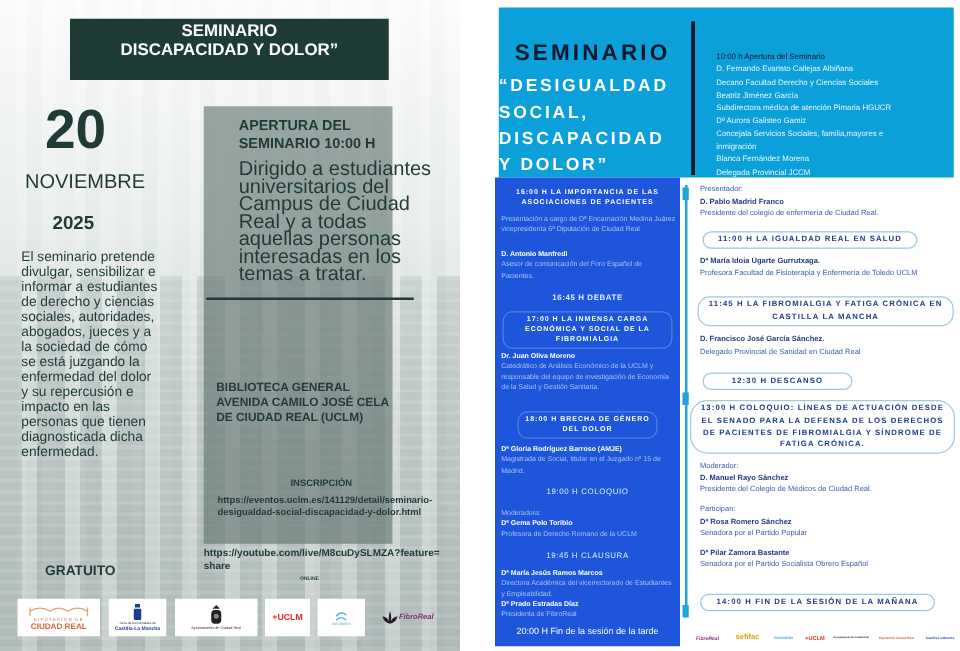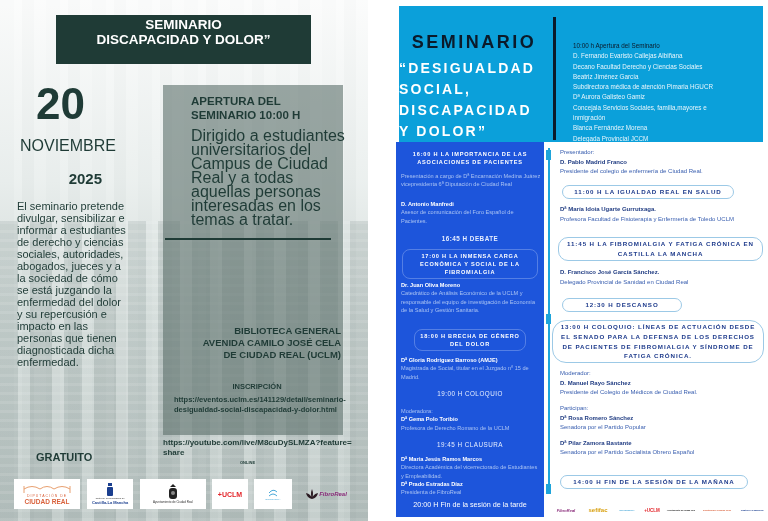--- a/index.html
+++ b/index.html
@@ -29,48 +29,48 @@
   }
   .big-date {
     position: absolute; left: 36px; top: 82px; width: 70px;
     font-size: 44px; font-weight: 700; color: #1f3b36; line-height: 44px;
   }
   .month {
     position: absolute; left: 18px; top: 137px; width: 100px; text-align: center;
     font-size: 16px; color: #1f3b36;
   }
   .year {
-    position: absolute; left: 42px; top: 170px; width: 60px; text-align: right;
+    position: absolute; left: 42px; top: 170px; width: 60px; text-align: left;
     font-size: 15px; font-weight: 700; color: #1f3b36;
   }
   .desc {
     position: absolute; left: 17px; top: 200px; width: 110px;
     font-size: 11px; font-weight: 400; color: #1f3b36; line-height: 12px;
   }
   .gratis {
     position: absolute; left: 36px; top: 451px; font-size: 11px; font-weight: 700; color: #1f3b36;
   }
   .info-panel {
-    position: absolute; left: 163px; top: 85px; width: 180px; height: 350px;
+    position: absolute; left: 163px; top: 85px; width: 151px; height: 350px;
     background: rgba(95,114,110,0.62);
   }
   .info-panel .h1 {
     position: absolute; left: 28px; top: 9px; font-size: 11.5px; font-weight: 700; color: #1f3b36; line-height: 14px;
   }
   .info-panel .p1 {
     position: absolute; left: 28px; top: 44px; width: 155px; font-size: 16px; color: #1f3b36; line-height: 14px;
   }
   .info-panel .rule1 {
     position: absolute; left: 2px; top: 153px; width: 166px; height: 2px; background: #1f3b36;
   }
   .info-panel .p2 {
     position: absolute; left: 20px; top: 166px; width: 160px; font-size: 11.5px; font-weight: 700; color: #1f3b36; line-height: 13.5px;
   }
   .info-panel .venue {
-    position: absolute; left: 10px; top: 240px; width: 168px; text-align: right;
+    position: absolute; left: 10px; top: 220px; width: 168px; text-align: left;
     font-size: 9.5px; font-weight: 700; color: #1f3b36; line-height: 12px;
   }
   .info-panel .insc {
     position: absolute; left: 0; top: 297px; width: 188px; text-align: center;
     font-size: 7.5px; font-weight: 700; color: #1f3b36;
   }
   .info-panel .link1 {
     position: absolute; left: 11px; top: 310px; width: 175px; font-size: 7.5px; font-weight: 700; color: #1f3b36; line-height: 9.5px;
   }
   .yt-link {

